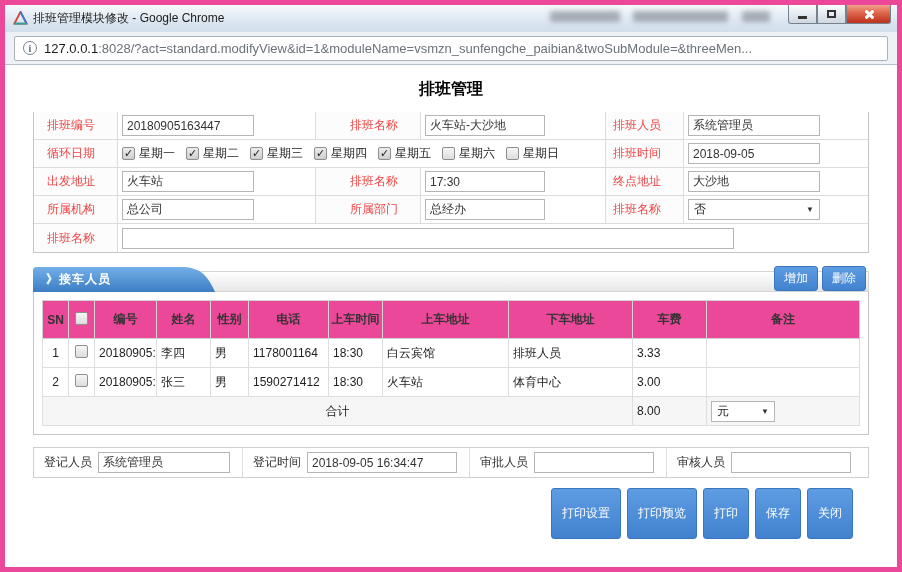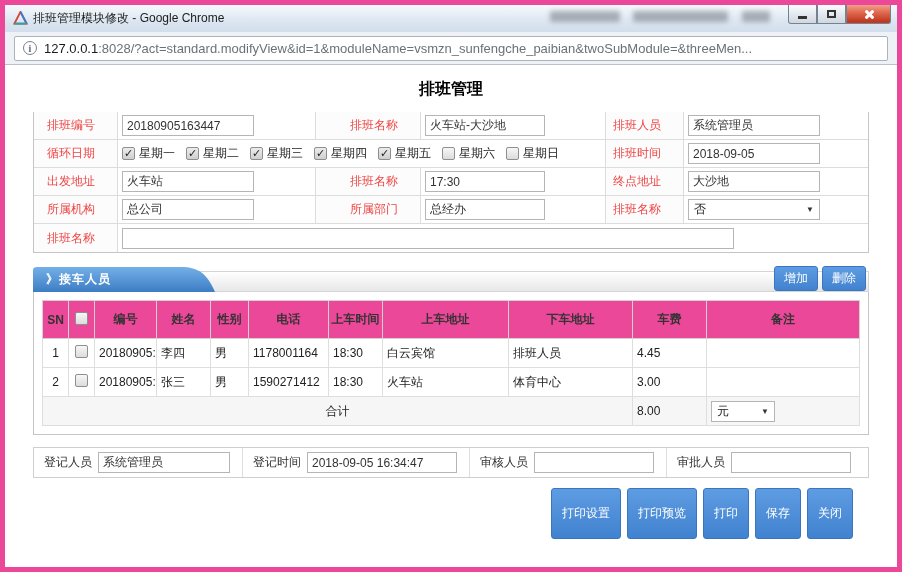--- a/index.html
+++ b/index.html
@@ -253,21 +253,21 @@
         <tr>
           <td class="c">1</td>
           <td class="c"><span class="cb"></span></td>
           <td>20180905:</td>
           <td>李四</td>
           <td>男</td>
           <td>1178001164</td>
           <td>18:30</td>
           <td>白云宾馆</td>
           <td>排班人员</td>
-          <td>4.45</td>
+          <td>3.33</td>
           <td></td>
         </tr>
         <tr>
           <td class="c">2</td>
           <td class="c"><span class="cb"></span></td>
           <td>20180905:</td>
           <td>张三</td>
           <td>男</td>
           <td>1590271412</td>
           <td>18:30</td>
@@ -293,25 +293,25 @@
     <div class="fstrip">
       <div class="fpair">
         <span class="lbl">登记人员</span>
         <input class="ipt w132" value="系统管理员" style="">
       </div>
       <div class="fpair">
         <span class="lbl">登记时间</span>
         <input class="ipt w150" value="2018-09-05 16:34:47" style="">
       </div>
       <div class="fpair">
+        <span class="lbl">审批人员</span>
+        <input class="ipt w120" value="" style="">
+      </div>
+      <div class="fpair">
         <span class="lbl">审核人员</span>
-        <input class="ipt w120" value="" style="">
-      </div>
-      <div class="fpair">
-        <span class="lbl">审批人员</span>
         <input class="ipt w120" value="" style="">
       </div>
     </div>
 
     <div class="actions">
       <button class="btn">打印设置</button>
       <button class="btn">打印预览</button>
       <button class="btn">打印</button>
       <button class="btn">保存</button>
       <button class="btn">关闭</button>

